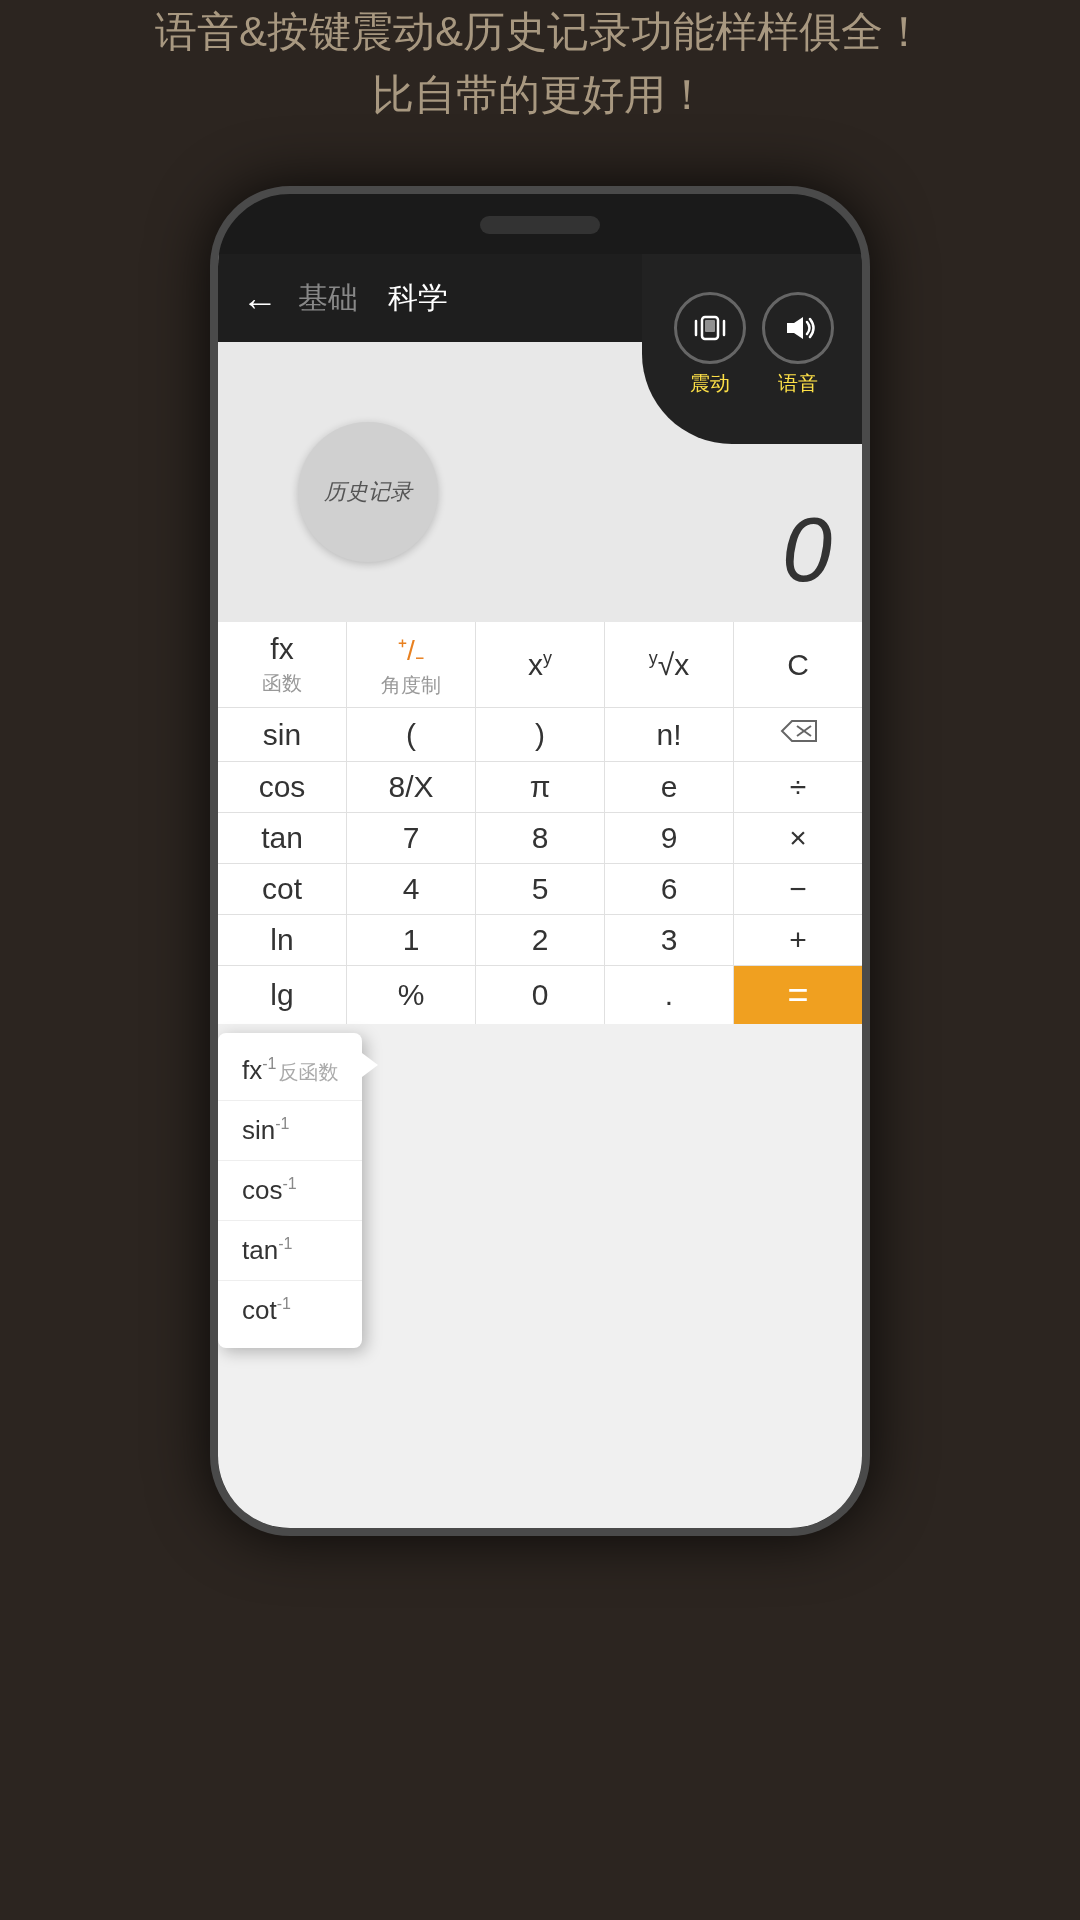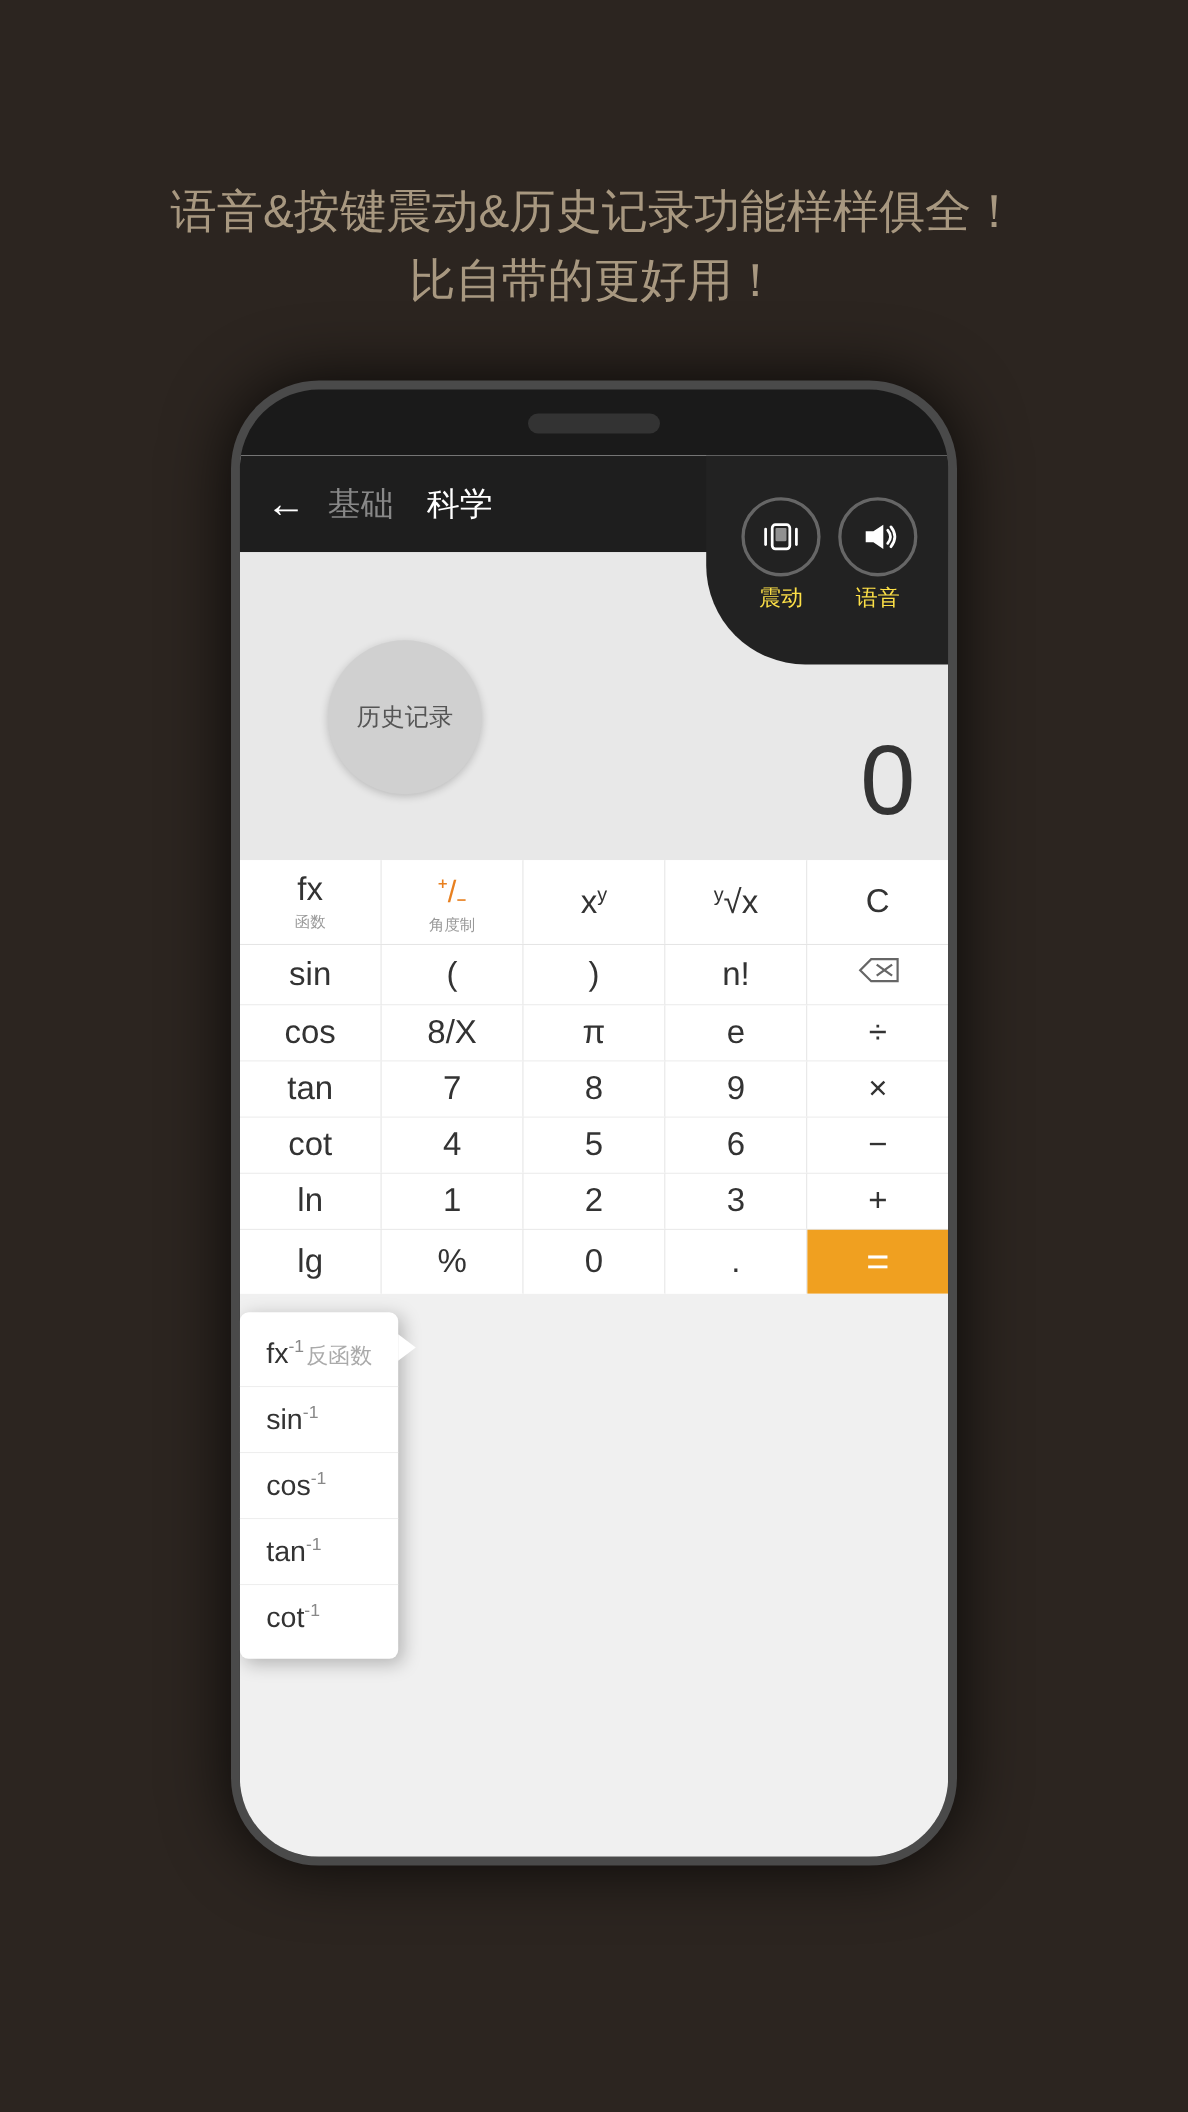--- a/index.html
+++ b/index.html
@@ -9,21 +9,20 @@
       background-color: #2c2520;
       display: flex;
       flex-direction: column;
       align-items: center;
       font-family: 'Arial', sans-serif;
       overflow: hidden;
     }
 
     
     .promo-text {
-      margin-top: 160px;
       text-align: center;
       color: #a89880;
       font-size: 42px;
       line-height: 1.5;
       padding: 0 80px;
     }
 
     
     .phone-frame {
       position: relative;
@@ -139,20 +138,21 @@
     
     .display-area {
       background: #e8e8e8;
       height: 280px;
       display: flex;
       flex-direction: column;
       align-items: flex-end;
       justify-content: flex-end;
       padding: 20px 30px 20px 20px;
       position: relative;
+      font-style: italic;
     }
 
     .history-btn {
       position: absolute;
       left: 80px;
       bottom: 60px;
       width: 140px;
       height: 140px;
       background: #d0d0d0;
       border-radius: 50%;
@@ -202,21 +202,21 @@
       background: white;
       padding: 8px 4px;
       position: relative;
     }
 
     .key:last-child {
       border-right: none;
     }
 
     .key-sub {
-      font-size: 14px;
+      font-size: 20px;
       color: #999;
       margin-top: 4px;
     }
 
     .key.equals-btn {
       background: #f0a020;
       color: white;
       font-size: 36px;
     }
 

